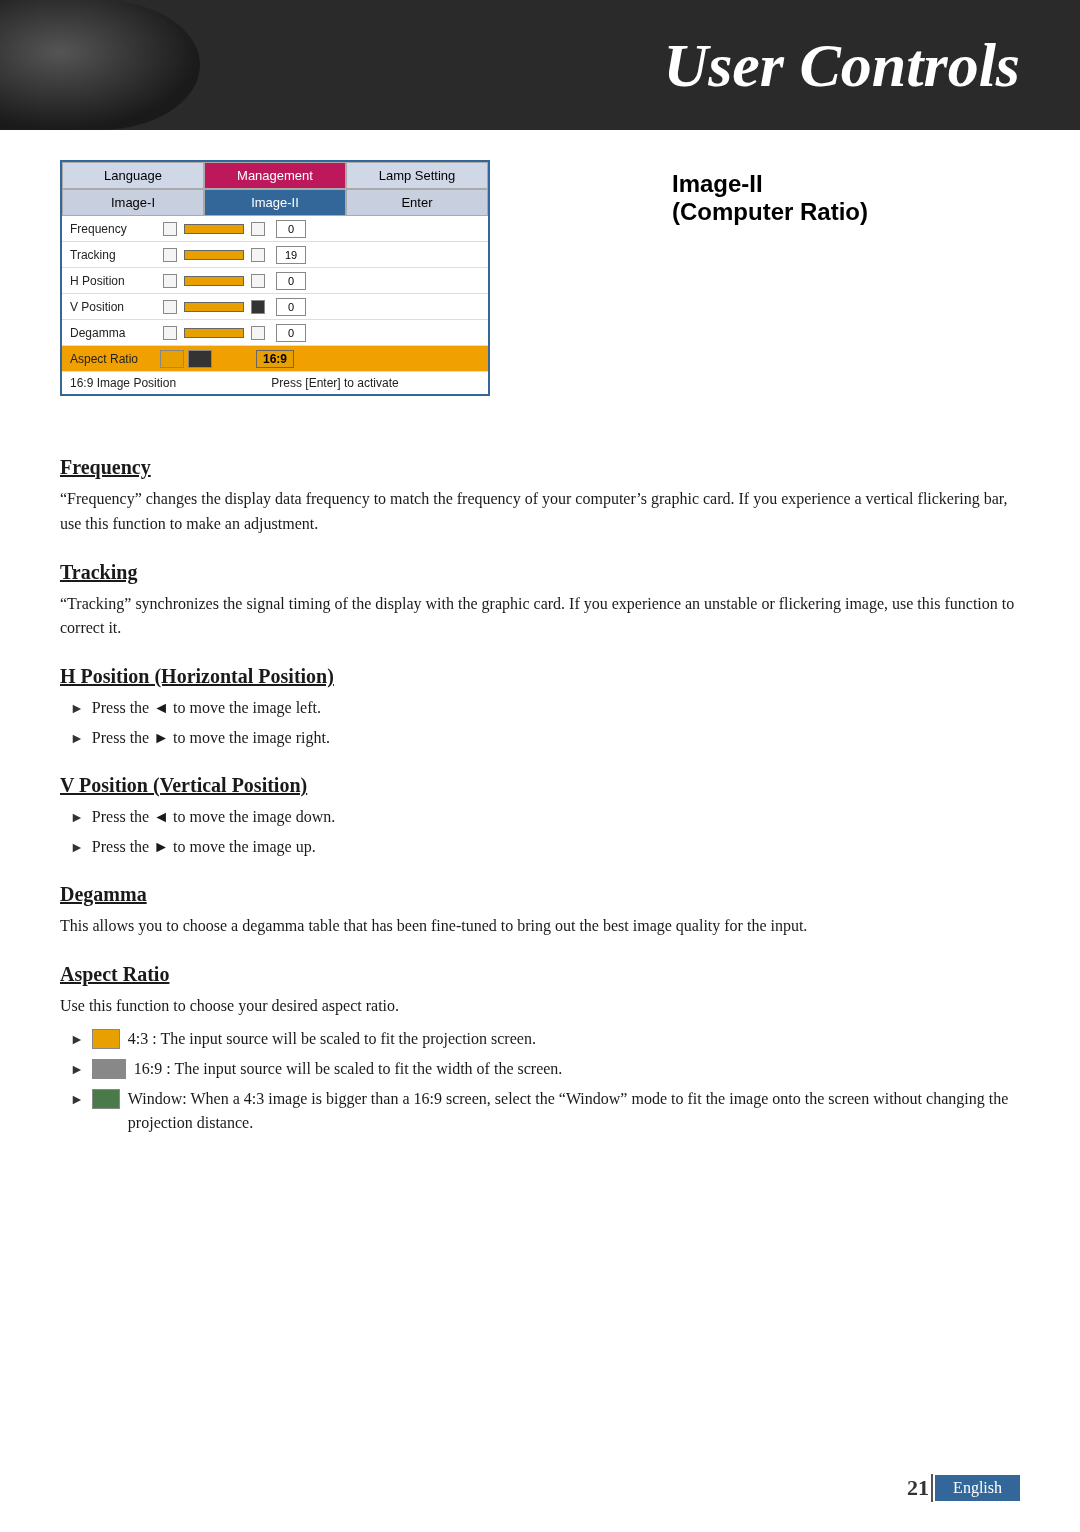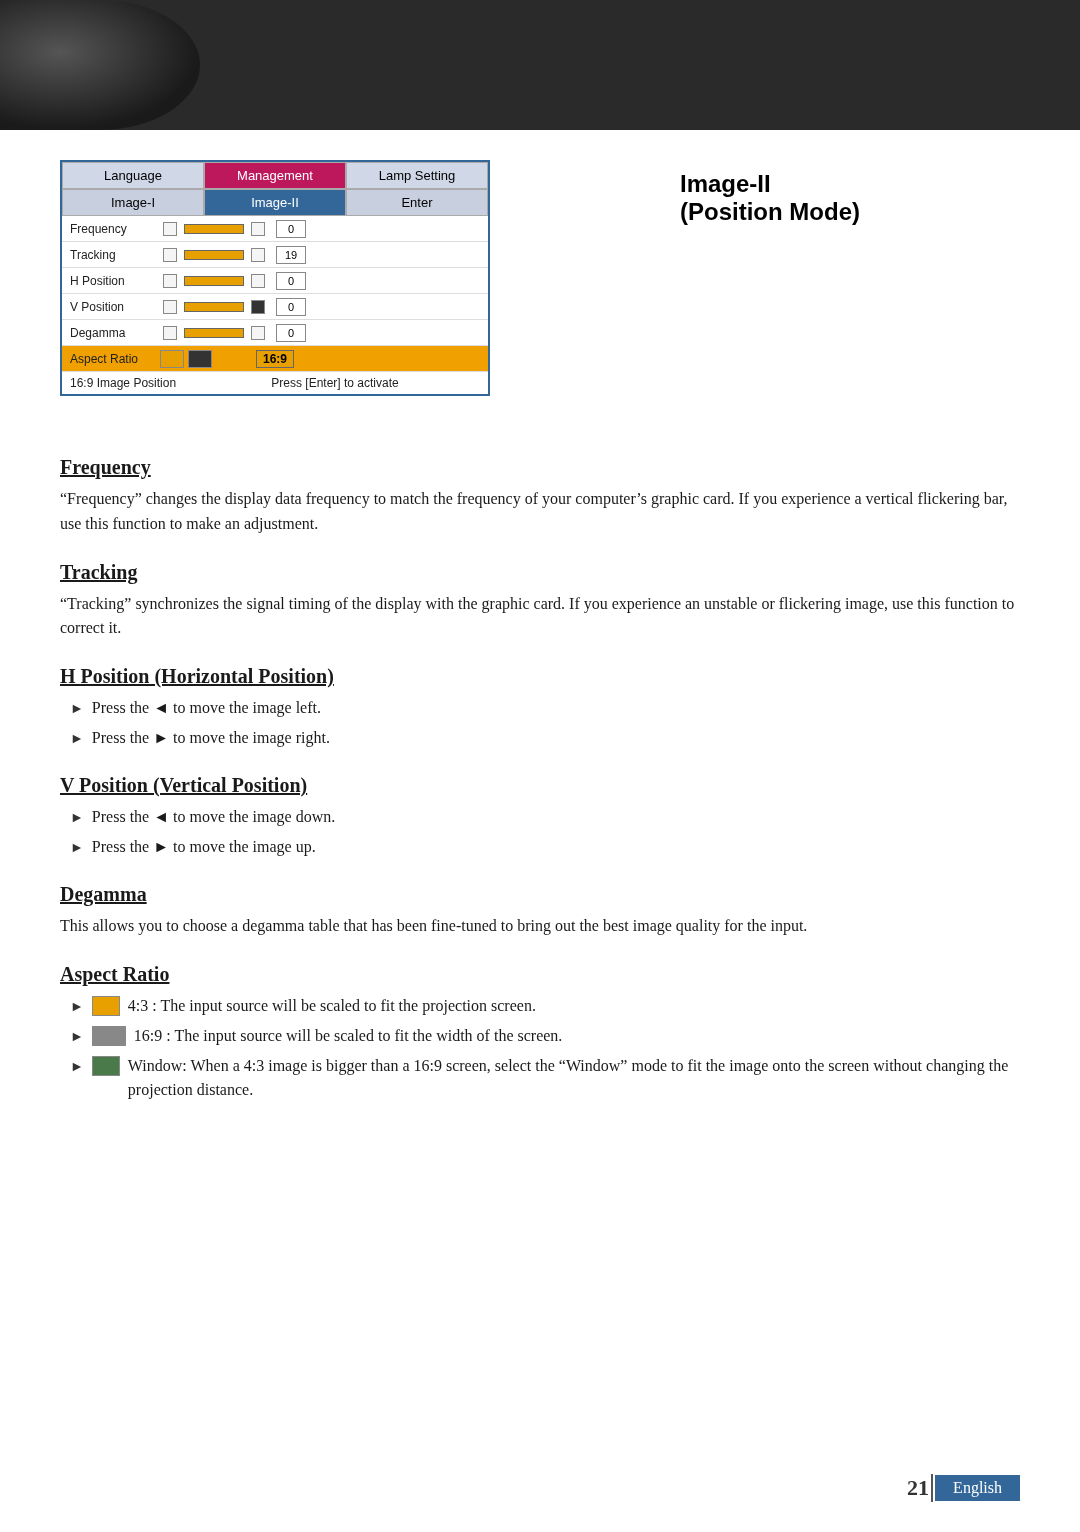--- a/index.html
+++ b/index.html
@@ -326,20 +326,21 @@
 
     .checkbox-sq.filled {
       background: #333;
     }
   </style>
 </head>
 <body>
 
 <div class="header-area">
   <div class="header-bg-image"></div>
+  <span class="header-title">User Controls</span>
 </div>
 
 <div class="main-content">
 
   <div class="top-layout">
 
     <div class="left-panel">
       <div class="ui-panel">
 
         <div class="tab-row-1">
@@ -420,21 +421,21 @@
           <span class="bottom-enter">Press [Enter] to activate</span>
         </div>
 
       </div>
     </div>
 
     <div class="right-panel">
       <div>
         <h2>
           <span>Image-II</span><br>
-          <span>(Position Mode)</span>
+          <span>(Computer Ratio)</span>
         </h2>
       </div>
     </div>
 
   </div>
 
   <div class="section">
     <div class="section-title">Frequency</div>
     <p class="section-body">“Frequency” changes the display data frequency to match the frequency of your computer’s graphic card. If you experience a vertical flickering bar, use this function to make an adjustment.</p>
   </div>
@@ -472,20 +473,21 @@
     </ul>
   </div>
 
   <div class="section">
     <div class="section-title">Degamma</div>
     <p class="section-body">This allows you to choose a degamma table that has been fine-tuned to bring out the best image quality for the input.</p>
   </div>
 
   <div class="section">
     <div class="section-title">Aspect Ratio</div>
+    <p class="section-body">Use this function to choose your desired aspect ratio.</p>
     <ul class="bullet-list">
       <li>
         <span class="bullet-arrow">►</span>
         <span class="icon-43"></span>
         <span>4:3 : The input source will be scaled to fit the projection screen.</span>
       </li>
       <li>
         <span class="bullet-arrow">►</span>
         <span class="icon-169"></span>
         <span>16:9 : The input source will be scaled to fit the width of the screen.</span>

